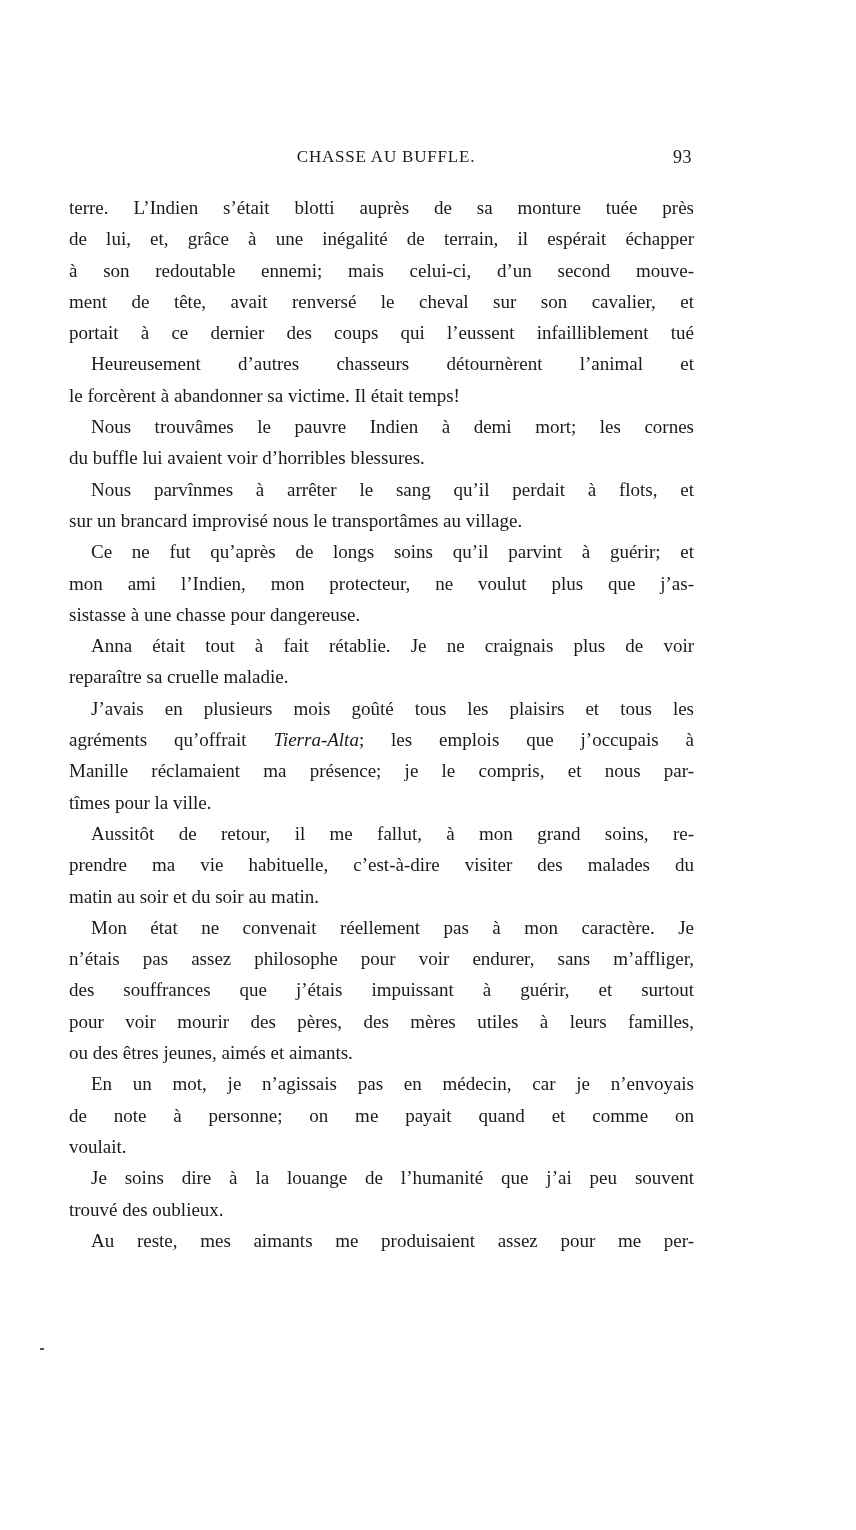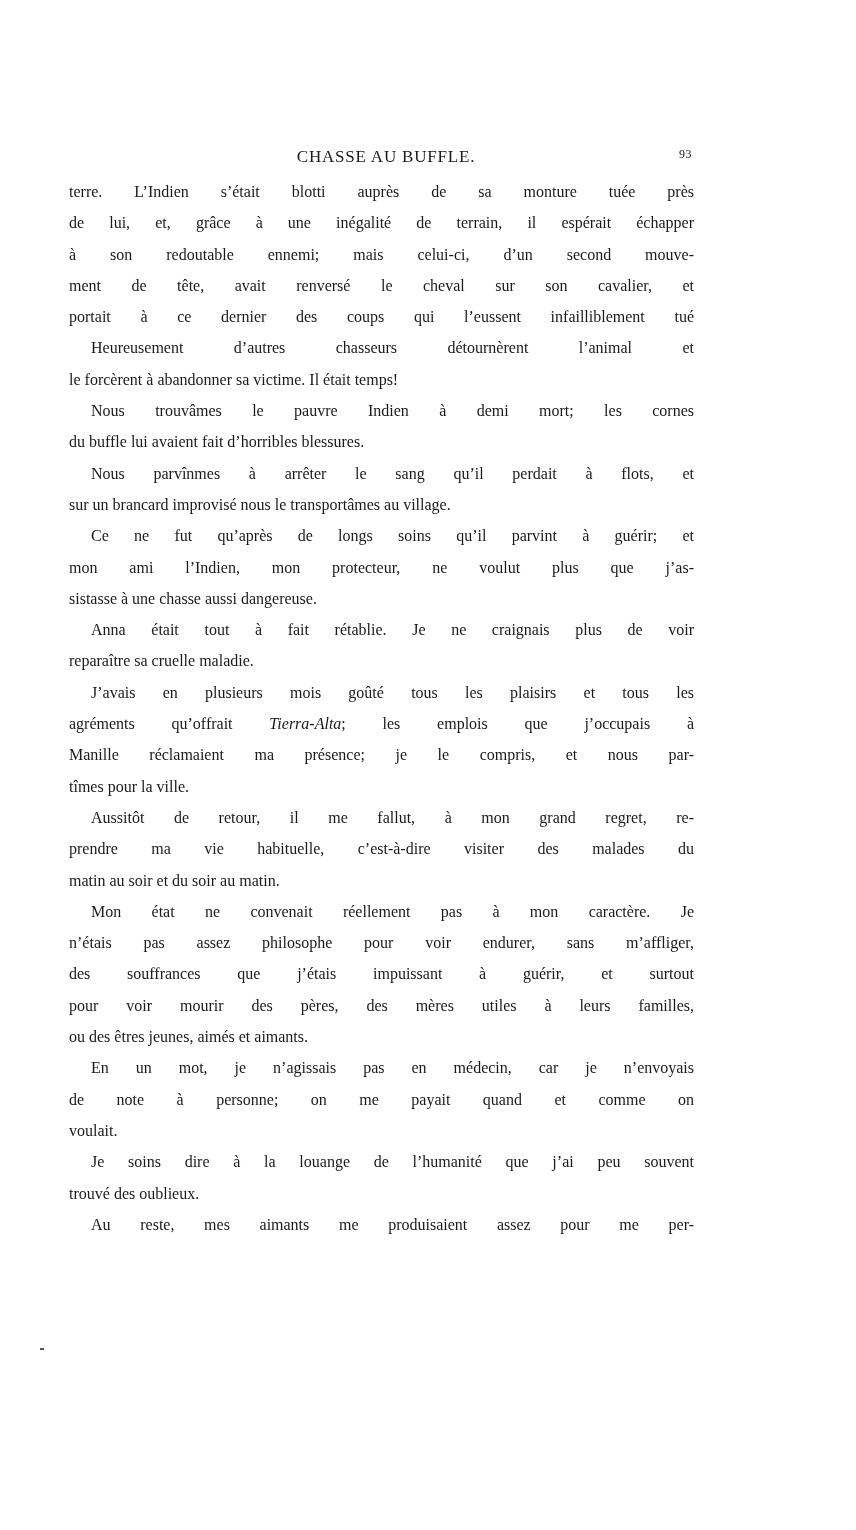--- a/index.html
+++ b/index.html
@@ -36,28 +36,28 @@
       top: 0;
       font-variant: small-caps;
       text-transform: uppercase;
       font-size: 17px;
       letter-spacing: 0.8px;
     }
     .page-number {
       position: absolute;
       right: 0;
       top: 0;
-      font-size: 12px;
+      font-size: 18px;
     }
     .body-text {
       position: absolute;
       left: 69px;
-      top: 176px;
+      top: 192px;
       width: 625px;
-      font-size: 16px;
+      font-size: 19px;
       line-height: 31.3px;
       text-align: justify;
     }
     .line {
       display: block;
       white-space: nowrap;
       text-align: justify;
       text-align-last: justify;
       height: 31.3px;
     }
@@ -90,33 +90,33 @@
 
   <div class="body-text" id="body-text">
       <span class="line">terre. L’Indien s’était blotti auprès de sa monture tuée près</span>
       <span class="line">de lui, et, grâce à une inégalité de terrain, il espérait échapper</span>
       <span class="line">à son redoutable ennemi; mais celui-ci, d’un second mouve-</span>
       <span class="line">ment de tête, avait renversé le cheval sur son cavalier, et</span>
       <span class="line">portait à ce dernier des coups qui l’eussent infailliblement tué</span>
       <span class="line indent">Heureusement d’autres chasseurs détournèrent l’animal et</span>
       <span class="line last">le forcèrent à abandonner sa victime. Il était temps!</span>
       <span class="line indent">Nous trouvâmes le pauvre Indien à demi mort; les cornes</span>
-      <span class="line last">du buffle lui avaient fait d’horribles blessures.</span>
+      <span class="line last">du buffle lui avaient voir d’horribles blessures.</span>
       <span class="line indent">Nous parvînmes à arrêter le sang qu’il perdait à flots, et</span>
       <span class="line last">sur un brancard improvisé nous le transportâmes au village.</span>
       <span class="line indent">Ce ne fut qu’après de longs soins qu’il parvint à guérir; et</span>
       <span class="line">mon ami l’Indien, mon protecteur, ne voulut plus que j’as-</span>
-      <span class="line last">sistasse à une chasse aussi dangereuse.</span>
+      <span class="line last">sistasse à une chasse pour dangereuse.</span>
       <span class="line indent">Anna était tout à fait rétablie. Je ne craignais plus de voir</span>
       <span class="line last">reparaître sa cruelle maladie.</span>
       <span class="line indent">J’avais en plusieurs mois goûté tous les plaisirs et tous les</span>
       <span class="line"><span>agréments qu’offrait </span><em>Tierra-Alta</em><span>; les emplois que j’occupais à</span></span>
       <span class="line">Manille réclamaient ma présence; je le compris, et nous par-</span>
       <span class="line last">tîmes pour la ville.</span>
-      <span class="line indent">Aussitôt de retour, il me fallut, à mon grand regret, re-</span>
+      <span class="line indent">Aussitôt de retour, il me fallut, à mon grand soins, re-</span>
       <span class="line">prendre ma vie habituelle, c’est-à-dire visiter des malades du</span>
       <span class="line last">matin au soir et du soir au matin.</span>
       <span class="line indent">Mon état ne convenait réellement pas à mon caractère. Je</span>
       <span class="line">n’étais pas assez philosophe pour voir endurer, sans m’affliger,</span>
       <span class="line">des souffrances que j’étais impuissant à guérir, et surtout</span>
       <span class="line">pour voir mourir des pères, des mères utiles à leurs familles,</span>
       <span class="line last">ou des êtres jeunes, aimés et aimants.</span>
       <span class="line indent">En un mot, je n’agissais pas en médecin, car je n’envoyais</span>
       <span class="line">de note à personne; on me payait quand et comme on</span>
       <span class="line last">voulait.</span>

